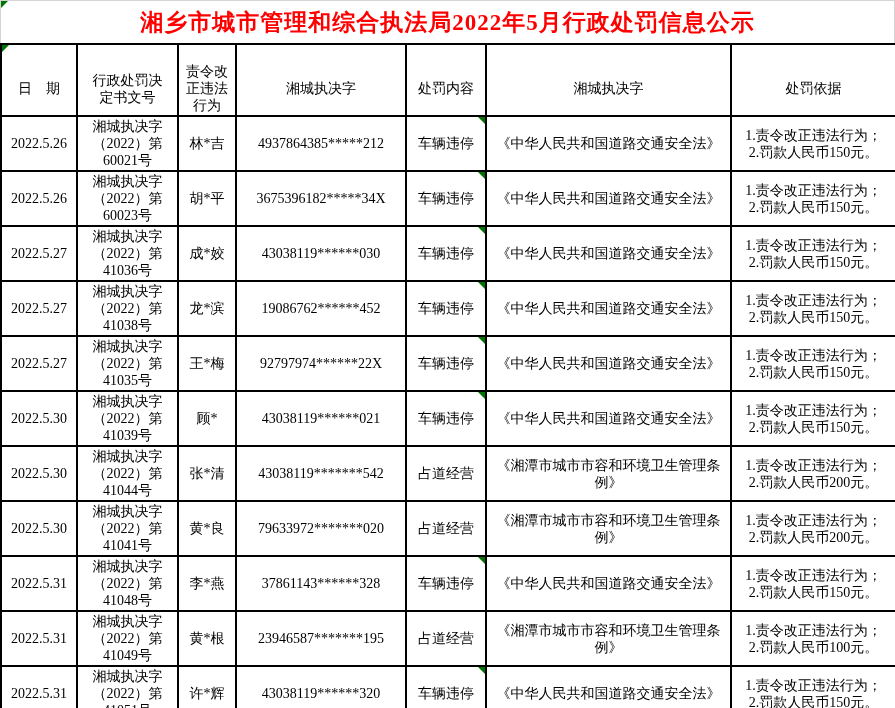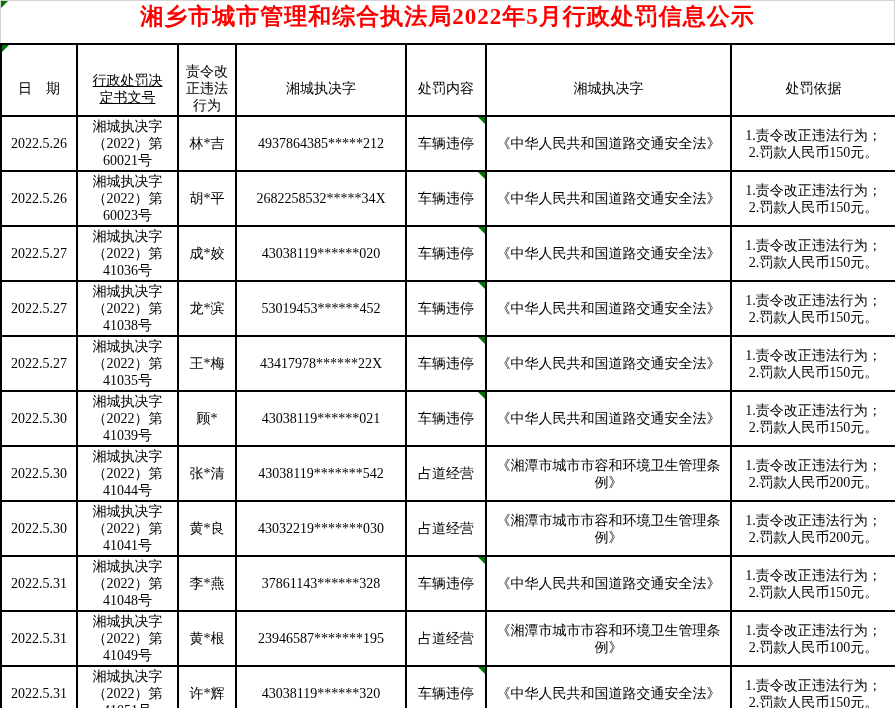--- a/index.html
+++ b/index.html
@@ -10,21 +10,21 @@
     font-family:"Liberation Serif","DejaVu Serif",serif;
   }
   .page{ position:relative; width:895px; height:708px; background:#fff; }
 
   
   .title-band{
     position:relative;
     height:43px;
     border:1px solid #d4d4d4;
     border-bottom:none;
-    display:flex; align-items:flex-start; justify-content:center;
+    display:flex; align-items:center; justify-content:center;
     background:#fff;
     box-sizing:border-box;
   }
   .page-title{
     font-size:23px;
     font-weight:bold;
     color:var(--title-color,#ff0000);
     letter-spacing:1px;
     white-space:nowrap;
   }
@@ -58,21 +58,21 @@
     color:#000;
     padding:1px 2px;
     white-space:pre-line;
     font-weight:normal;
     position:relative;
     overflow:hidden;
     box-sizing:border-box;
   }
   .penalty thead tr{ height:66px; }
   .penalty tbody tr{ height:54px; }
-  .narrow{ display:inline-block; max-width:80px;text-decoration:underline; }
+  .narrow{ display:inline-block; max-width:80px; }
 </style>
 </head>
 <body>
 
 <div class="page">
 
   <div class="title-band">
     <i class="flag-tl"></i>
     <div class="page-title">湘乡市城市管理和综合执法局2022年5月行政处罚信息公示</div>
   </div>
@@ -124,57 +124,57 @@
     <td>《中华人民共和国道路交通安全法》</td>
     <td>1.责令改正违法行为；
 2.罚款人民币150元。</td>
   </tr>
         <tr>
     <td>2022.5.26</td>
     <td>湘城执决字
 （2022）第
 60023号</td>
     <td>胡*平</td>
-    <td>2682258532*****34X</td>
+    <td>3675396182*****34X</td>
     <td><span>车辆违停</span><i class="flag-tr"></i></td>
     <td>《中华人民共和国道路交通安全法》</td>
     <td>1.责令改正违法行为；
 2.罚款人民币150元。</td>
   </tr>
         <tr>
     <td>2022.5.27</td>
     <td>湘城执决字
 （2022）第
 41036号</td>
     <td>成*姣</td>
-    <td>43038119******020</td>
+    <td>43038119******030</td>
     <td><span>车辆违停</span><i class="flag-tr"></i></td>
     <td>《中华人民共和国道路交通安全法》</td>
     <td>1.责令改正违法行为；
 2.罚款人民币150元。</td>
   </tr>
         <tr>
     <td>2022.5.27</td>
     <td>湘城执决字
 （2022）第
 41038号</td>
     <td>龙*滨</td>
-    <td>53019453******452</td>
+    <td>19086762******452</td>
     <td><span>车辆违停</span><i class="flag-tr"></i></td>
     <td>《中华人民共和国道路交通安全法》</td>
     <td>1.责令改正违法行为；
 2.罚款人民币150元。</td>
   </tr>
         <tr>
     <td>2022.5.27</td>
     <td>湘城执决字
 （2022）第
 41035号</td>
     <td>王*梅</td>
-    <td>43417978******22X</td>
+    <td>92797974******22X</td>
     <td><span>车辆违停</span><i class="flag-tr"></i></td>
     <td>《中华人民共和国道路交通安全法》</td>
     <td>1.责令改正违法行为；
 2.罚款人民币150元。</td>
   </tr>
         <tr>
     <td>2022.5.30</td>
     <td>湘城执决字
 （2022）第
 41039号</td>
@@ -197,21 +197,21 @@
 例》</td>
     <td>1.责令改正违法行为；
 2.罚款人民币200元。</td>
   </tr>
         <tr>
     <td>2022.5.30</td>
     <td>湘城执决字
 （2022）第
 41041号</td>
     <td>黄*良</td>
-    <td>43032219*******030</td>
+    <td>79633972*******020</td>
     <td><span>占道经营</span></td>
     <td>《湘潭市城市市容和环境卫生管理条
 例》</td>
     <td>1.责令改正违法行为；
 2.罚款人民币200元。</td>
   </tr>
         <tr>
     <td>2022.5.31</td>
     <td>湘城执决字
 （2022）第

